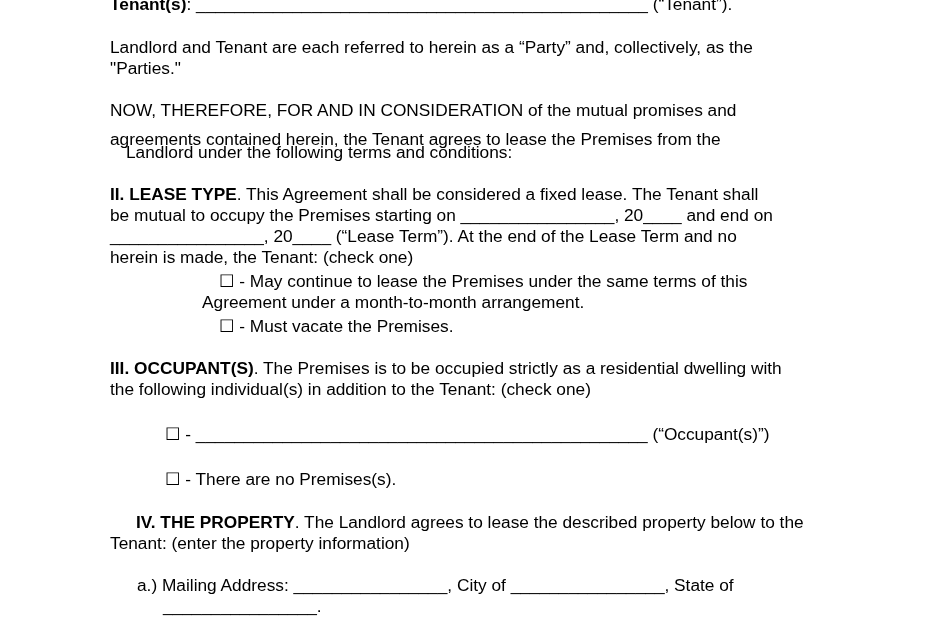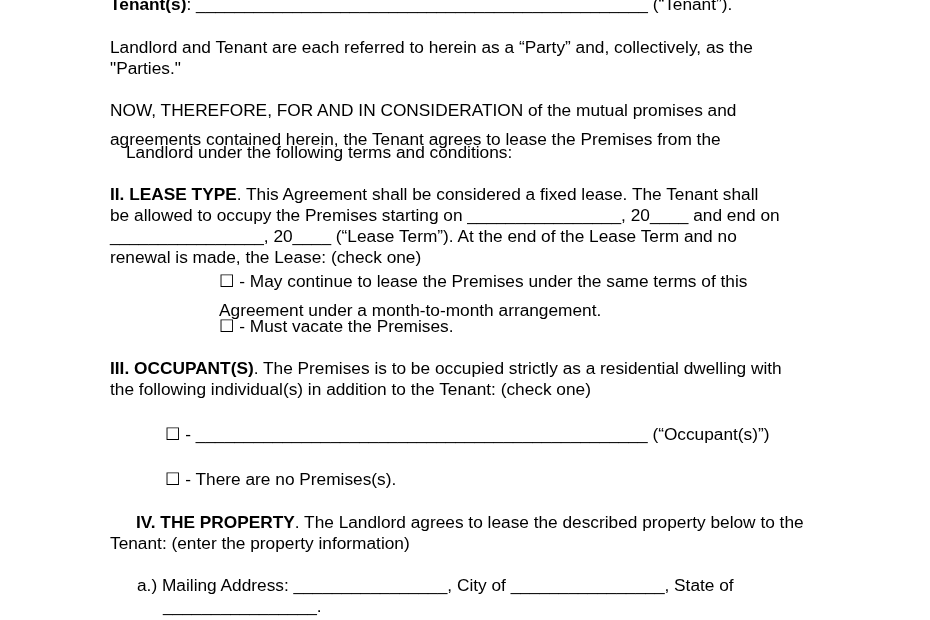--- a/index.html
+++ b/index.html
@@ -21,26 +21,26 @@
   <div class="line" style="left:110px; top:-6px;"><b>Tenant(s)</b><span>:</span><span> _______________________________________________ </span><span>(“Tenant”).</span></div>
 
   <div class="line" style="left:110px; top:37px;">Landlord and Tenant are each referred to herein as a “Party” and, collectively, as the</div>
   <div class="line" style="left:110px; top:58px;">"Parties."</div>
 
   <div class="line" style="left:110px; top:100px;">NOW, THEREFORE, FOR AND IN CONSIDERATION of the mutual promises and</div>
   <div class="line" style="left:110px; top:121px;margin-top:8px;">agreements contained herein, the Tenant agrees to lease the Premises from the</div>
   <div class="line" style="left:110px; top:142px;margin-left:16px;">Landlord under the following terms and conditions:</div>
 
   <div class="line" style="left:110px; top:184px;"><b>II. LEASE TYPE</b><span>. This Agreement shall be considered a fixed lease. The Tenant shall</span></div>
-  <div class="line" style="left:110px; top:205px;">be allowed to occupy the Premises starting on ________________, 20____ and end on</div>
+  <div class="line" style="left:110px; top:205px;">be mutual to occupy the Premises starting on ________________, 20____ and end on</div>
   <div class="line" style="left:110px; top:226px;">________________, 20____ (“Lease Term”). At the end of the Lease Term and no</div>
-  <div class="line" style="left:110px; top:247px;">renewal is made, the Lease: (check one)</div>
+  <div class="line" style="left:110px; top:247px;">herein is made, the Tenant: (check one)</div>
 
   <div class="line" style="left:219px; top:271px;"><span>☐</span><span> - May continue to lease the Premises under the same terms of this</span></div>
-  <div class="line" style="left:219px; top:292px;margin-top:8px;">Agreement under a month-to-month arrangement.</div>
+  <div class="line" style="left:202px; top:292px;">Agreement under a month-to-month arrangement.</div>
   <div class="line" style="left:219px; top:316px;"><span>☐</span><span> - Must vacate the Premises.</span></div>
 
   <div class="line" style="left:110px; top:358px;"><b>III. OCCUPANT(S)</b><span>. The Premises is to be occupied strictly as a residential dwelling with</span></div>
   <div class="line" style="left:110px; top:379px;">the following individual(s) in addition to the Tenant: (check one)</div>
 
   <div class="line" style="left:165px; top:424px;"><span>☐</span><span> - _______________________________________________ (“Occupant(s)”)</span></div>
   <div class="line" style="left:165px; top:469px;"><span>☐</span><span> - There are no Premises(s).</span></div>
 
   <div class="line" style="left:128px; top:512px;margin-left:8px;"><b>IV. THE PROPERTY</b><span>. The Landlord agrees to lease the described property below to the</span></div>
   <div class="line" style="left:110px; top:533px;">Tenant: (enter the property information)</div>

